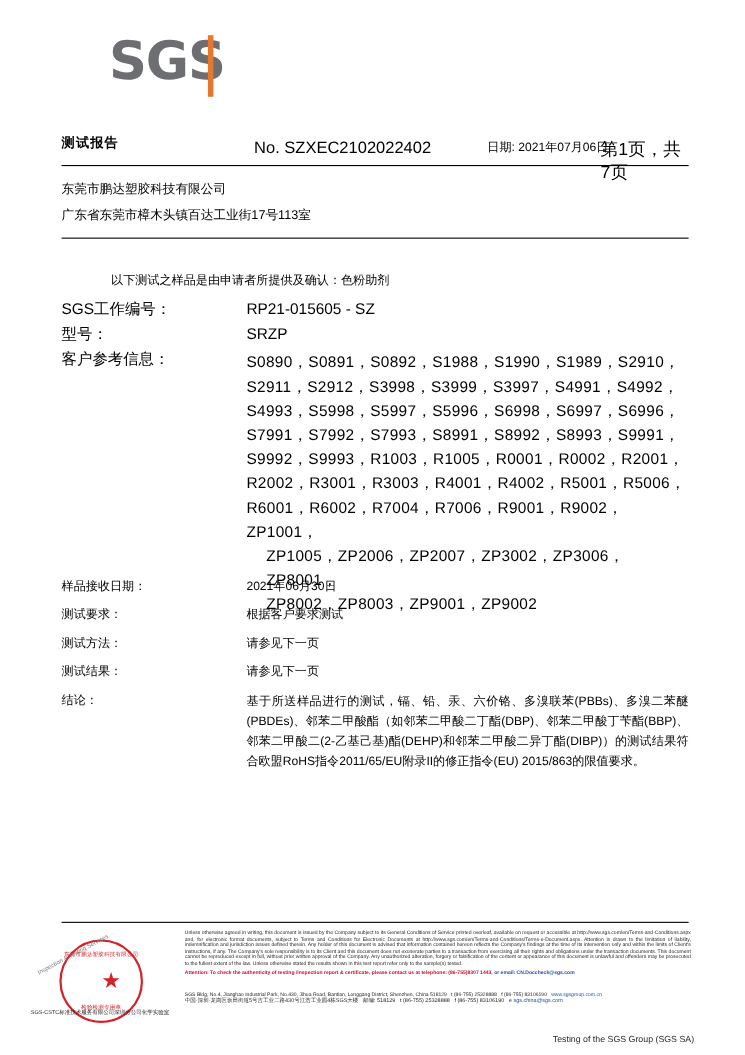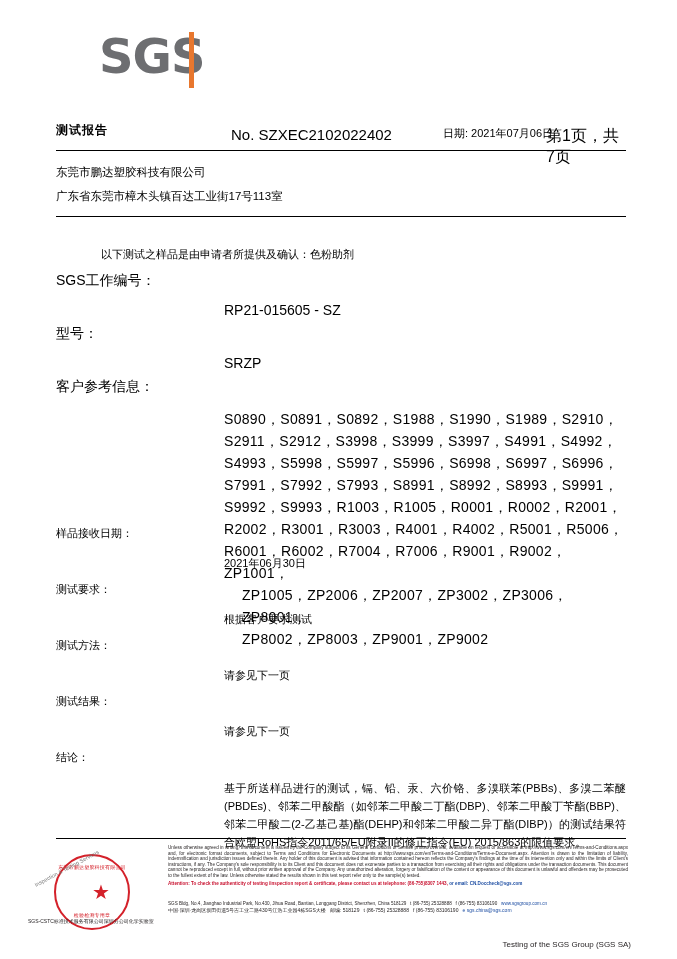--- a/index.html
+++ b/index.html
@@ -134,21 +134,20 @@
     margin-bottom: 7px;
   }
   .field-label {
     width: 168px;
     flex: 0 0 168px;
     line-height: 16px;
   }
   .field-value {
     flex: 1;
     line-height: 16px;
-    margin-top: 30px;
   }
 
   
   .ref-lines div {
     line-height: 22px;
     letter-spacing: 0.3px;
   }
   .ref-lines div.indent {
     padding-left: 18px;
   }

